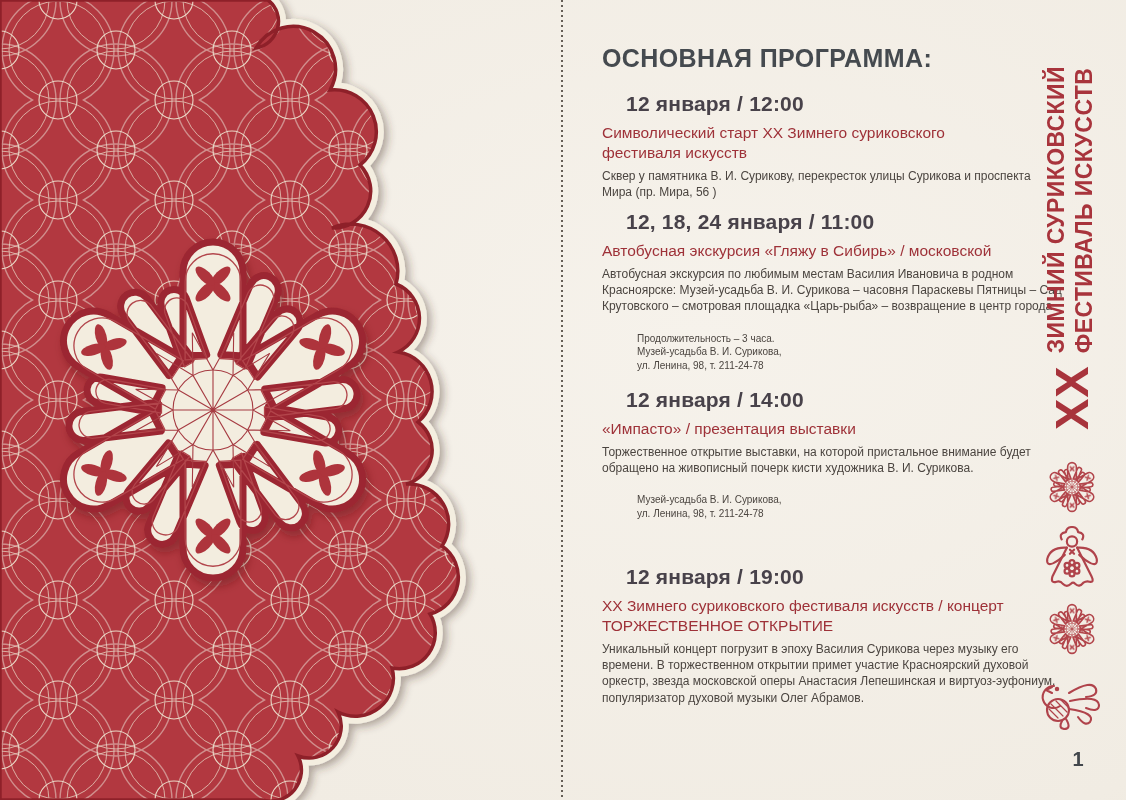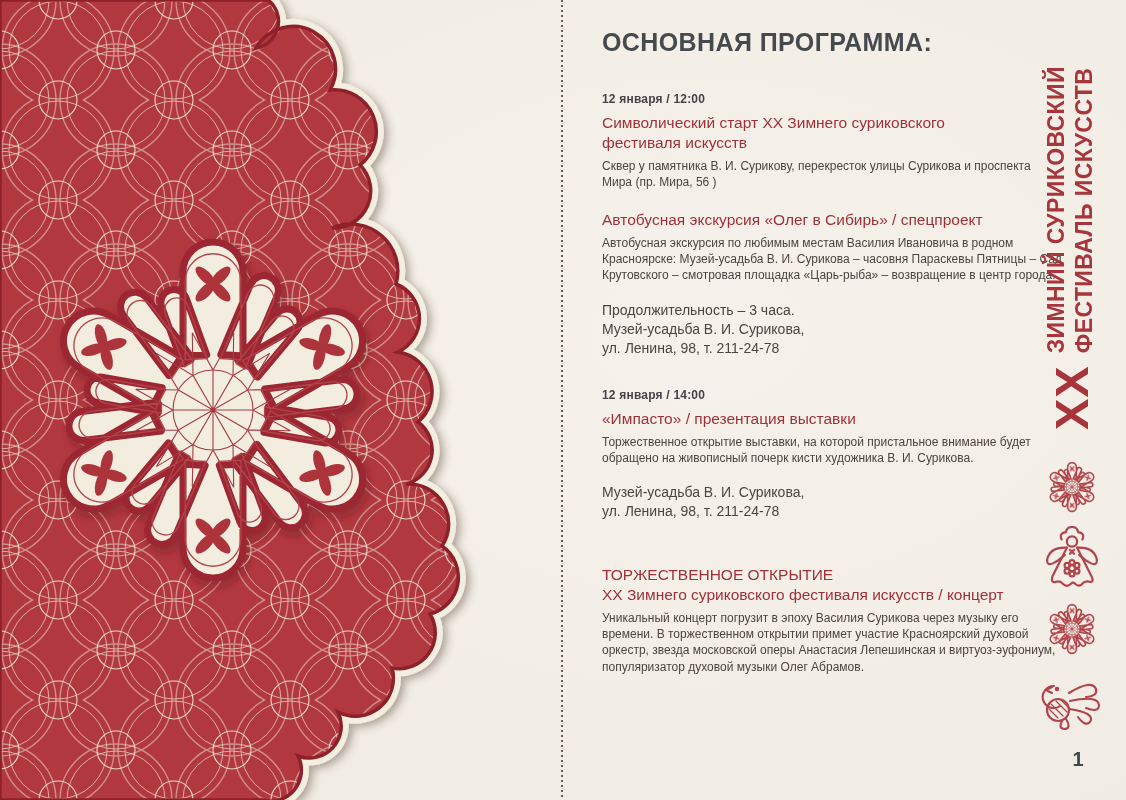--- a/index.html
+++ b/index.html
@@ -10,29 +10,29 @@
   }
   
   #panel-svg{position:absolute;left:0;top:0;}
   #flake-svg{position:absolute;left:23px;top:220px;}
   
   .dotted-divider{
     position:absolute;left:561px;top:0;width:2px;height:800px;
     background:repeating-linear-gradient(to bottom,#645d55 0 1.6px,transparent 1.6px 5px);
   }
   .page-title{
-    position:absolute;left:602px;top:28px;
+    position:absolute;left:602px;top:44px;
     font-size:25px;font-weight:bold;color:#454a4f;letter-spacing:.4px;
   }
   .event{position:absolute;left:602px;width:462px;}
-  .event-date{font-size:12px;font-weight:bold;color:#48424a;margin-bottom:7px;letter-spacing:.2px;}
+  .event-date{font-size:21px;font-weight:bold;color:#48424a;margin-bottom:7px;letter-spacing:.2px;margin-left:24px;}
   .event-title{font-size:15.5px;font-weight:normal;color:#9e3138;line-height:1.28;}
   .event-title.narrow{max-width:400px;}
   .event-desc{font-size:12px;color:#4b4540;line-height:1.36;margin-top:5px;}
-  .event-note{font-size:14px;color:#4b4540;line-height:1.36;margin-top:17px;}
+  .event-note{font-size:10px;color:#4b4540;line-height:1.36;margin-top:17px;margin-left:35px;}
   
   .rail-title-anchor{position:absolute;left:1034px;top:430px;width:0;height:0;}
   .rail-title{
     width:392px;height:74px;transform:rotate(-90deg);transform-origin:left top;
     display:flex;align-items:center;gap:12px;color:#a8343c;
   }
   .rail-numeral{font-size:47px;font-weight:bold;letter-spacing:1px;line-height:1;}
   .rail-lines{display:flex;flex-direction:column;}
   .rail-line{font-size:23px;font-weight:bold;line-height:1.2;letter-spacing:.4px;white-space:nowrap;}
   .rail-ornament{position:absolute;}
@@ -135,42 +135,44 @@
 
   <div class="page-title">ОСНОВНАЯ ПРОГРАММА:</div>
 
   <div class="event" style="top:92px">
     <div class="event-date">12 января / 12:00</div>
     <div class="event-title narrow">Символический старт XX Зимнего суриковского фестиваля искусств</div>
     <div class="event-desc">Сквер у памятника В. И. Сурикову, перекресток улицы Сурикова и проспекта Мира (пр. Мира, 56 )</div>
   </div>
 
   <div class="event" style="top:210px">
-    <div class="event-title">Автобусная экскурсия «Олег в Сибирь» / спецпроект</div>
+    <div class="event-date">12, 18, 24 января / 11:00</div>
+    <div class="event-title">Автобусная экскурсия «Гляжу в Сибирь» / московской</div>
     <div class="event-desc">Автобусная экскурсия по любимым местам Василия Ивановича в родном Красноярске: Музей-усадьба В. И. Сурикова – часовня Параскевы Пятницы – Сад Крутовского – смотровая площадка «Царь-рыба» – возвращение в центр города.</div>
     <div class="event-note">
       <div>Продолжительность – 3 часа.</div>
       <div>Музей-усадьба В. И. Сурикова,</div>
       <div>ул. Ленина, 98, т. 211-24-78</div>
     </div>
   </div>
 
   <div class="event" style="top:388px">
     <div class="event-date">12 января / 14:00</div>
     <div class="event-title">«Импасто» / презентация выставки</div>
     <div class="event-desc">Торжественное открытие выставки, на которой пристальное внимание будет обращено на живописный почерк кисти художника В. И. Сурикова.</div>
     <div class="event-note">
       <div>Музей-усадьба В. И. Сурикова,</div>
       <div>ул. Ленина, 98, т. 211-24-78</div>
     </div>
   </div>
 
   <div class="event" style="top:565px">
+    <div class="event-date">12 января / 19:00</div>
+    <div class="event-title">XX Зимнего суриковского фестиваля искусств / концерт</div>
     <div class="event-title">ТОРЖЕСТВЕННОЕ ОТКРЫТИЕ</div>
-    <div class="event-title">XX Зимнего суриковского фестиваля искусств / концерт</div>
     <div class="event-desc">Уникальный концерт погрузит в эпоху Василия Сурикова через музыку его времени. В торжественном открытии примет участие Красноярский духовой оркестр, звезда московской оперы Анастасия Лепешинская и виртуоз-эуфониум, популяризатор духовой музыки Олег Абрамов.</div>
   </div>
 
   <div class="rail-title-anchor">
     <div class="rail-title">
       <span class="rail-numeral">XX</span>
       <span class="rail-lines">
         <span class="rail-line">ЗИМНИЙ СУРИКОВСКИЙ</span>
         <span class="rail-line">ФЕСТИВАЛЬ ИСКУССТВ</span>
       </span>

